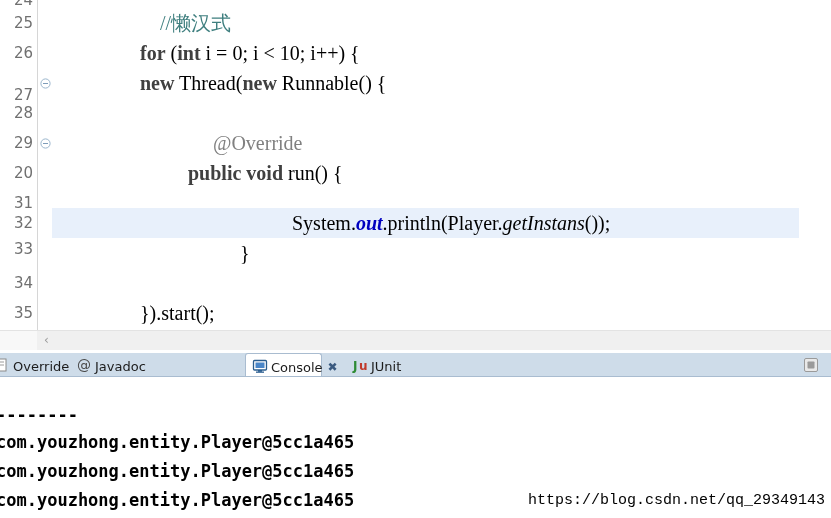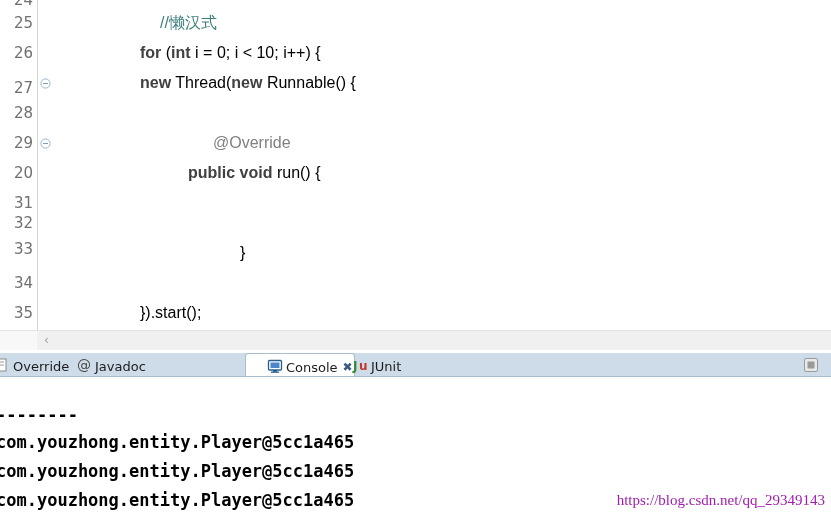--- a/index.html
+++ b/index.html
@@ -78,22 +78,22 @@
     right: 0;
     height: 330px;
   }
   .cl {
     position: absolute;
     left: 0;
     width: 779px;
     height: 30px;
     line-height: 30px;
     white-space: pre;
-    font-family: Liberation Sans, sans-serif;
-    font-size: 16px;
+    font-family: Liberation Serif, serif;
+    font-size: 20px;
     color: #000000;
   }
   .cl.hl {
     background: #e8f0fb;
   }
   .kw  { color: #404040; font-weight: bold; }
   .cmt { color: #3f7f7f; }
   .ann { color: #808080; margin-left: 25px; }
   .fld { color: #0000c0; font-weight: bold; font-style: italic; }
   .mth { color: #000000; font-style: italic; }
@@ -210,38 +210,38 @@
     font-size: 17px;
     line-height: 29px;
     height: 29px;
     color: #000000;
     font-weight: bold;
   }
   #watermark {
     position: absolute;
     right: 6px;
     bottom: 9px;
-    font-family: Liberation Serif, serif;
+    font-family: Liberation Mono, monospace;
     font-size: 15px;
-    color: #a21caf;
+    color: #000000;
     white-space: nowrap;
   }
 </style>
 </head>
 <body>
 
 <div id="editor">
 
   <div id="change-bar"></div>
 
   <div id="gutter">
     <span class="ln" style="top:-15px">24</span>
     <span class="ln" style="top:8px">25</span>
     <span class="ln" style="top:38px">26</span>
-    <span class="ln" style="top:73px">27</span>
+    <span class="ln" style="top:80px">27</span>
     <span class="ln" style="top:98px">28</span>
     <span class="ln" style="top:128px">29</span>
     <span class="ln" style="top:158px">20</span>
     <span class="ln" style="top:188px">31</span>
     <span class="ln" style="top:208px">32</span>
     <span class="ln" style="top:234px">33</span>
     <span class="ln" style="top:268px">34</span>
     <span class="ln" style="top:298px">35</span>
     <span class="ln" style="top:322px">36</span>
   </div>
@@ -272,20 +272,21 @@
     <div class="cl" style="top:68px"><span style="display:inline-block;width:88px"></span><span class="kw">new</span><span> Thread(</span><span class="kw">new</span><span> Runnable() {</span></div>
 
     <div class="cl" style="top:98px"><span></span></div>
 
     <div class="cl" style="top:128px"><span style="display:inline-block;width:136px"></span><span class="ann">@Override</span></div>
 
     <div class="cl" style="top:158px"><span style="display:inline-block;width:136px"></span><span class="kw">public</span><span> </span><span class="kw">void</span><span> run() {</span></div>
 
     <div class="cl" style="top:188px"><span></span></div>
 
+    <div class="cl hl" style="top:208px"><span style="display:inline-block;width:240px"></span><span>System.</span><span class="fld">out</span><span>.println(Player.</span><span class="mth">getInstans</span><span>());</span></div>
 
     <div class="cl" style="top:238px"><span style="display:inline-block;width:188px"></span><span>}</span></div>
 
     <div class="cl" style="top:268px"><span></span></div>
 
     <div class="cl" style="top:298px"><span style="display:inline-block;width:88px"></span><span>}).start();</span></div>
 
     <div class="cl" style="top:322px"><span></span></div>
 
   </div>
@@ -310,21 +311,21 @@
 
   <div class="tab" style="left:76px">
     <span class="ticon">
       <svg width="16" height="16" viewBox="0 0 16 16" aria-hidden="true">
         <text x="8" y="13" font-family="DejaVu Sans, sans-serif" font-size="14" fill="#4a4a4a" text-anchor="middle">@</text>
       </svg>
     </span><span class="tlabel">Javadoc</span>
   </div>
 
 
-  <div class="tab active" style="left:245px;width:110px;padding-left:21px">
+  <div class="tab active" style="left:245px;width:77px;padding-left:6px">
     <span class="ticon">
       <svg width="16" height="16" viewBox="0 0 16 16" aria-hidden="true">
         <rect x="1.5" y="2.5" width="13" height="9.5" rx="1" fill="#ffffff" stroke="#2a5d8f" stroke-width="1.3"></rect>
         <rect x="3.5" y="4.5" width="9" height="5.5" fill="#4a86c8"></rect>
         <rect x="6" y="12" width="4" height="1.8" fill="#2a5d8f"></rect>
         <rect x="4" y="13.5" width="8" height="1.3" fill="#2a5d8f"></rect>
       </svg>
     </span><span class="tlabel">Console</span><span class="tclose">✖</span>
   </div>
 

